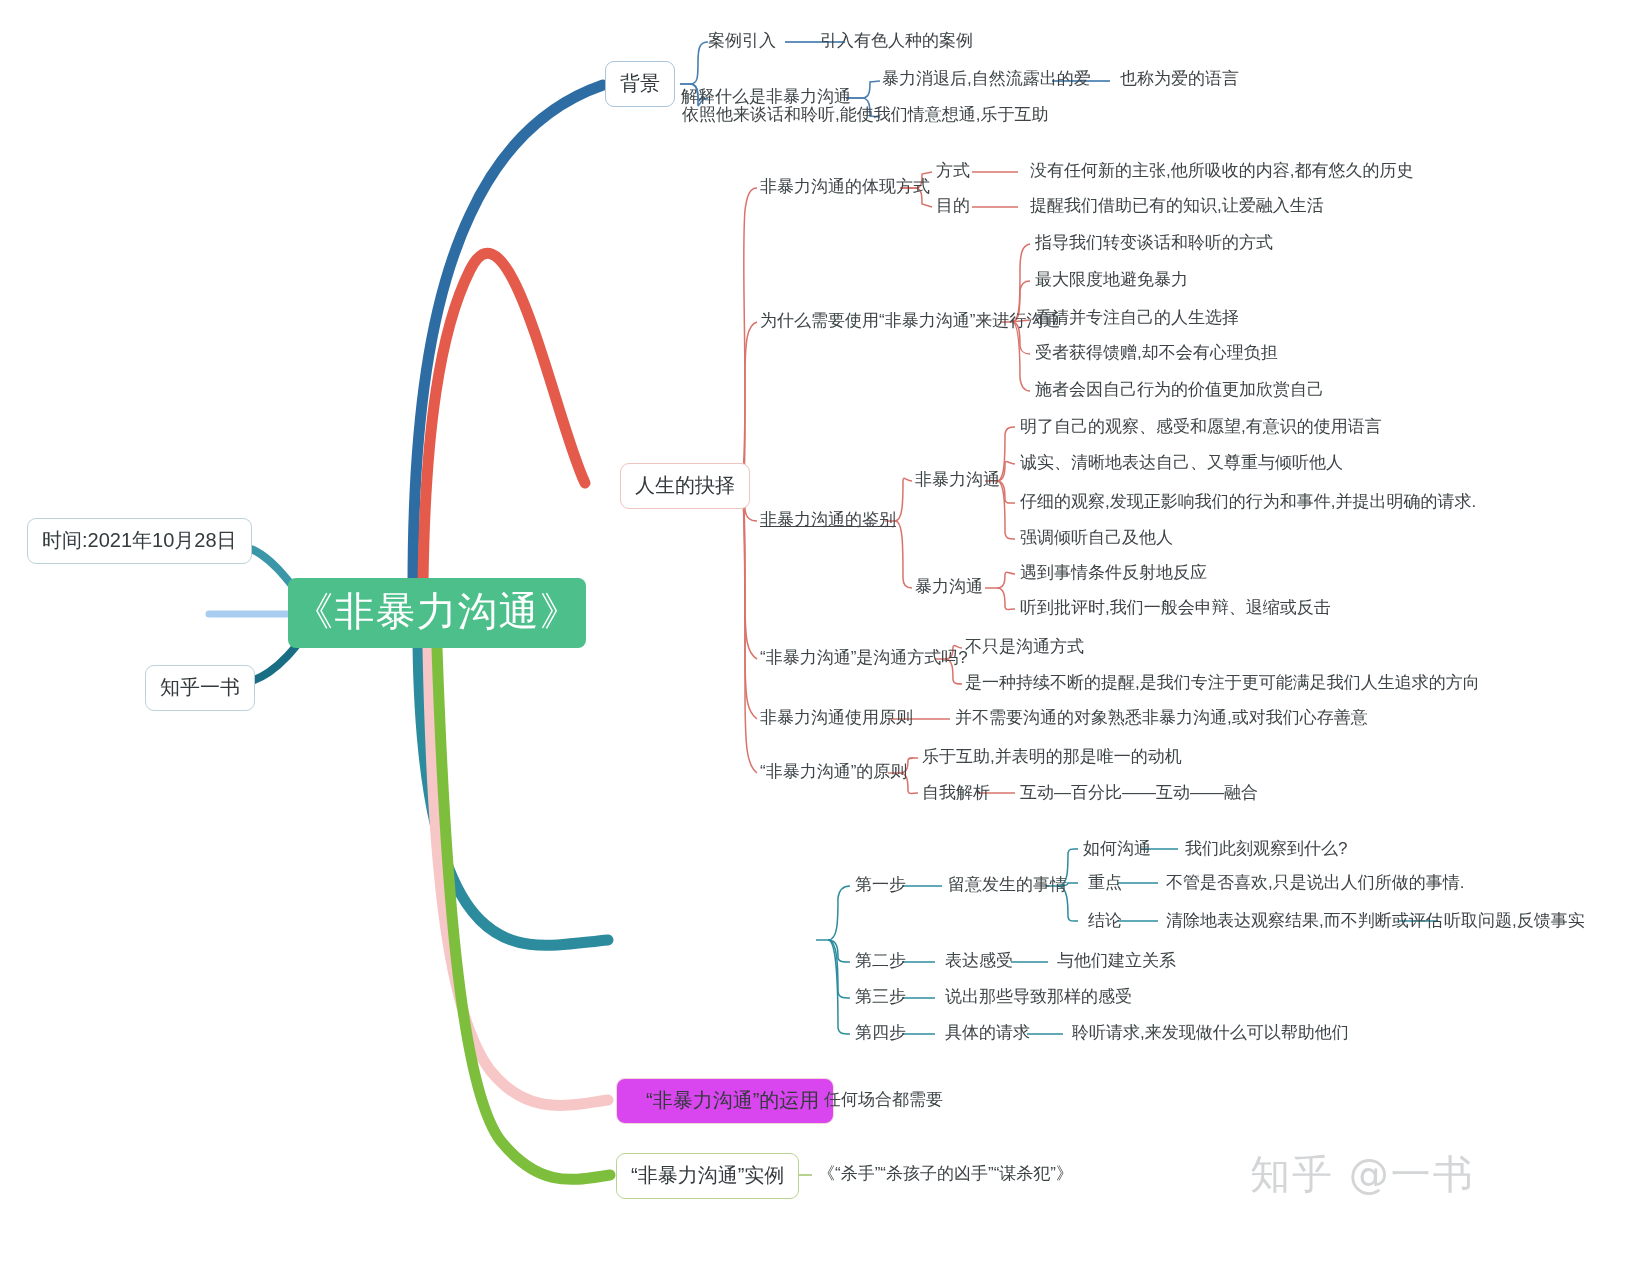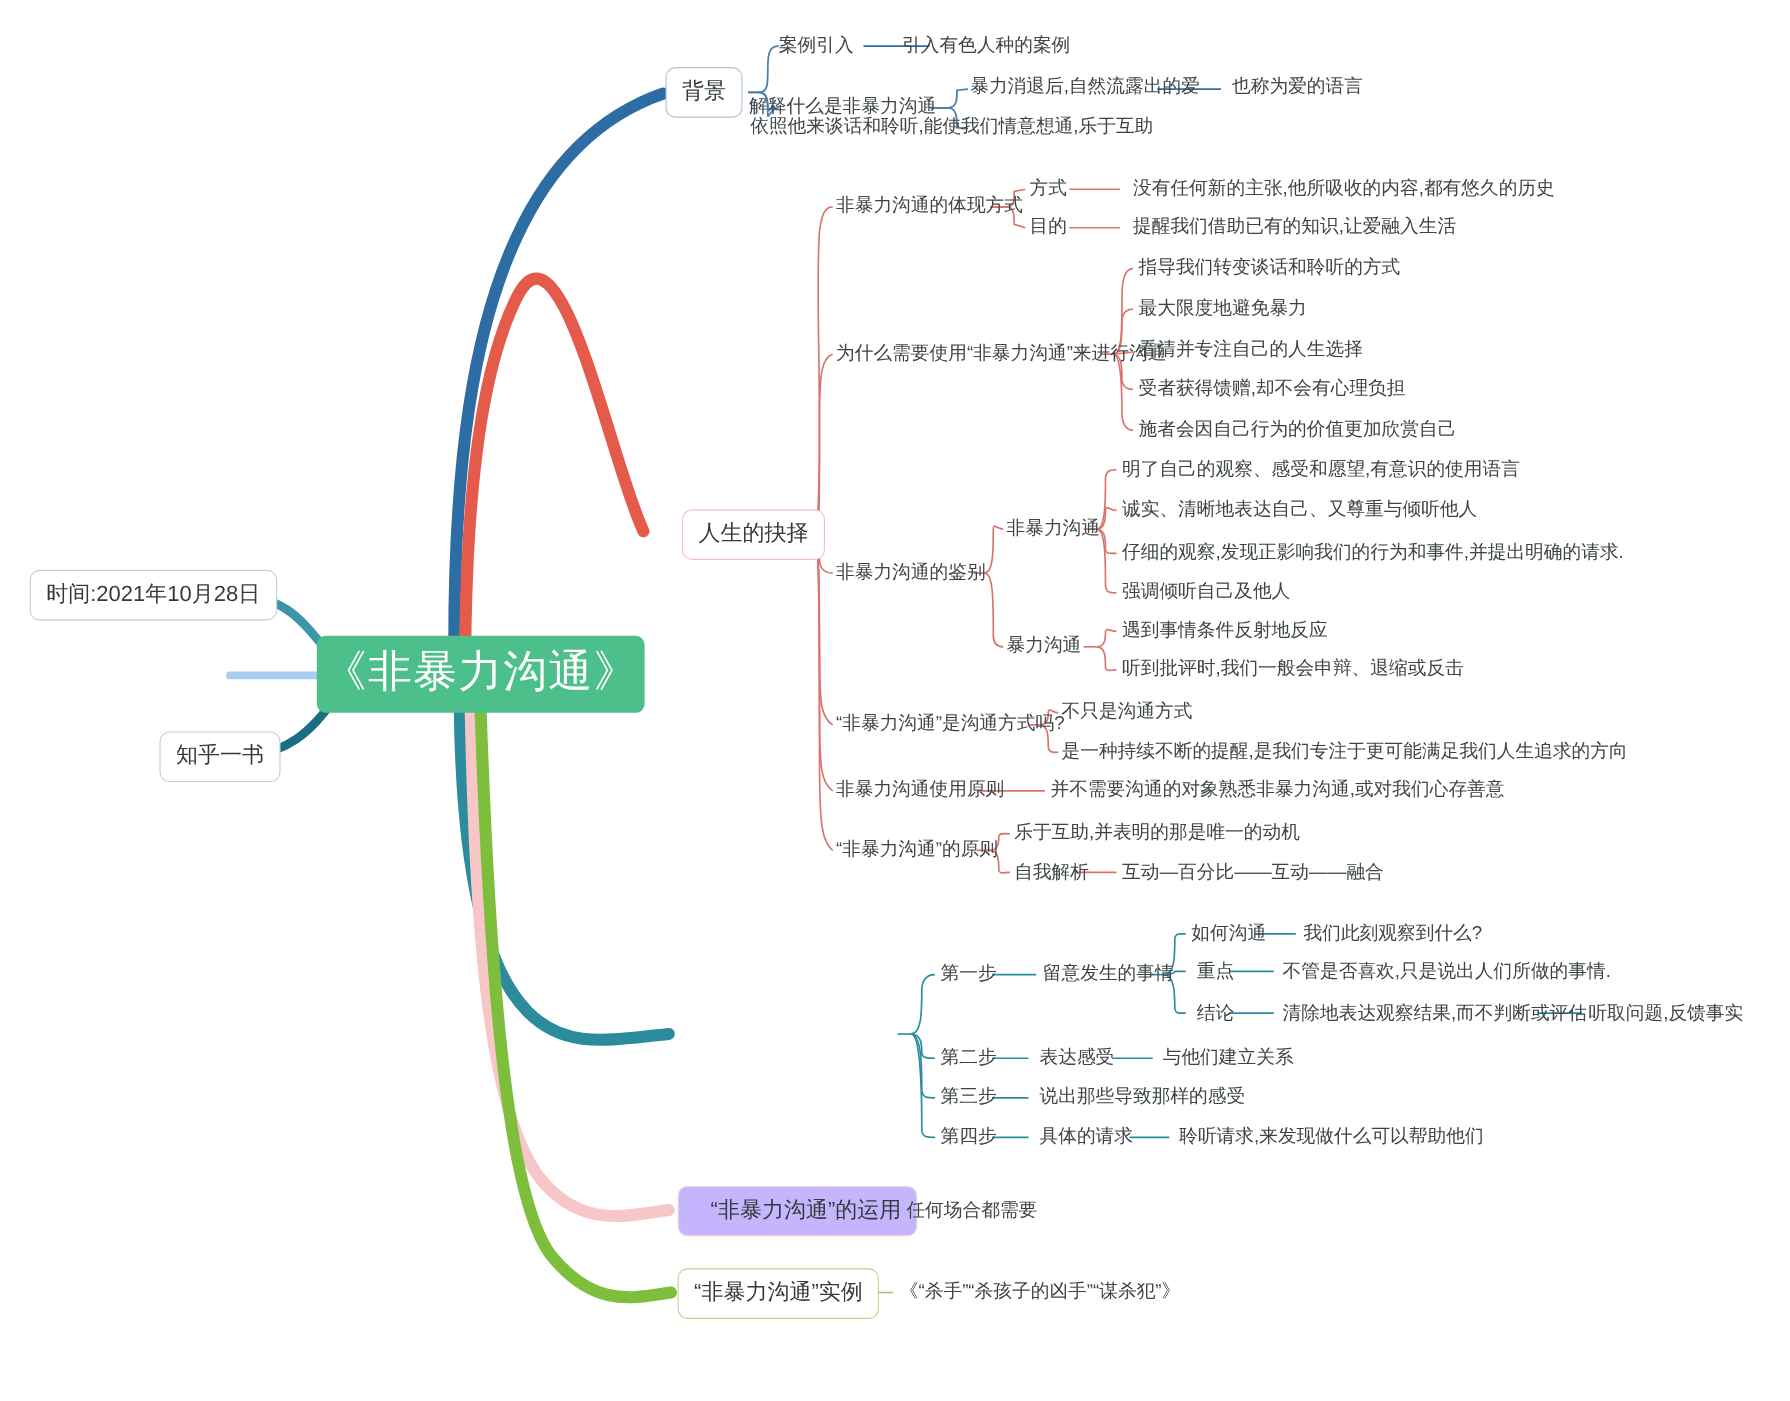--- a/index.html
+++ b/index.html
@@ -50,21 +50,21 @@
     color: #333a3d;
     font-size: 20px;
     padding: 9px 14px 11px 14px;
     display: flex;
     align-items: center;
   }
   .boxed.meta { font-size: 20px; border-color: #bdd2d8; }
   .boxed.b-blue   { border-color: #aac4dc; }
   .boxed.b-red    { border-color: #eec4c0; }
   .boxed.b-teal   { border-color: #a9d2d8; }
-  .boxed.b-pink   { border-color: #f4d9d9; background:#c4b5fd;padding-left:29px; }
+  .boxed.b-pink   { border-color: #f4d9d9; background:#d946ef;padding-left:29px; }
   .boxed.b-green  { border-color: #b9d492; }
   
   .plain {
     color: #3d4447;
     font-size: 17px;
     display: flex;
     align-items: center;
   }
   .watermark {
     position: absolute;
@@ -205,21 +205,21 @@
   <div class="node plain" style="left:936px; top:196px;">目的</div>
   <div class="node plain" style="left:1030px; top:196px;">提醒我们借助已有的知识,让爱融入生活</div>
 
   <div class="node plain" style="left:760px; top:311px;">为什么需要使用“非暴力沟通”来进行沟通</div>
   <div class="node plain" style="left:1035px; top:233px;">指导我们转变谈话和聆听的方式</div>
   <div class="node plain" style="left:1035px; top:270px;text-align:center;">最大限度地避免暴力</div>
   <div class="node plain" style="left:1035px; top:308px;">看清并专注自己的人生选择</div>
   <div class="node plain" style="left:1035px; top:343px;">受者获得馈赠,却不会有心理负担</div>
   <div class="node plain" style="left:1035px; top:380px;">施者会因自己行为的价值更加欣赏自己</div>
 
-  <div class="node plain" style="left:760px; top:510px;">非暴力沟通的鉴别</div>
+  <div class="node plain" style="left:760px; top:510px;text-decoration:underline;">非暴力沟通的鉴别</div>
   <div class="node plain" style="left:915px; top:470px;">非暴力沟通</div>
   <div class="node plain" style="left:1020px; top:417px;">明了自己的观察、感受和愿望,有意识的使用语言</div>
   <div class="node plain" style="left:1020px; top:453px;">诚实、清晰地表达自己、又尊重与倾听他人</div>
   <div class="node plain" style="left:1020px; top:492px;">仔细的观察,发现正影响我们的行为和事件,并提出明确的请求.</div>
   <div class="node plain" style="left:1020px; top:528px;">强调倾听自己及他人</div>
   <div class="node plain" style="left:915px; top:577px;">暴力沟通</div>
   <div class="node plain" style="left:1020px; top:563px;">遇到事情条件反射地反应</div>
   <div class="node plain" style="left:1020px; top:598px;">听到批评时,我们一般会申辩、退缩或反击</div>
 
   <div class="node plain" style="left:760px; top:648px;">“非暴力沟通”是沟通方式吗?</div>
@@ -255,14 +255,15 @@
   <div class="node plain" style="left:855px; top:1023px;">第四步</div>
   <div class="node plain" style="left:945px; top:1023px;">具体的请求</div>
   <div class="node plain" style="left:1072px; top:1023px;">聆听请求,来发现做什么可以帮助他们</div>
 
   <div class="node boxed b-pink" style="left:616px; top:1078px;">“非暴力沟通”的运用</div>
   <div class="node plain" style="left:824px; top:1090px;">任何场合都需要</div>
 
   <div class="node boxed b-green" style="left:616px; top:1153px;">“非暴力沟通”实例</div>
   <div class="node plain" style="left:818px; top:1164px;">《“杀手”“杀孩子的凶手”“谋杀犯”》</div>
 
+  <div class="watermark" style="left:1250px; top:1147px;">知乎 @一书</div>
 
 </div>
 
 </body></html>

